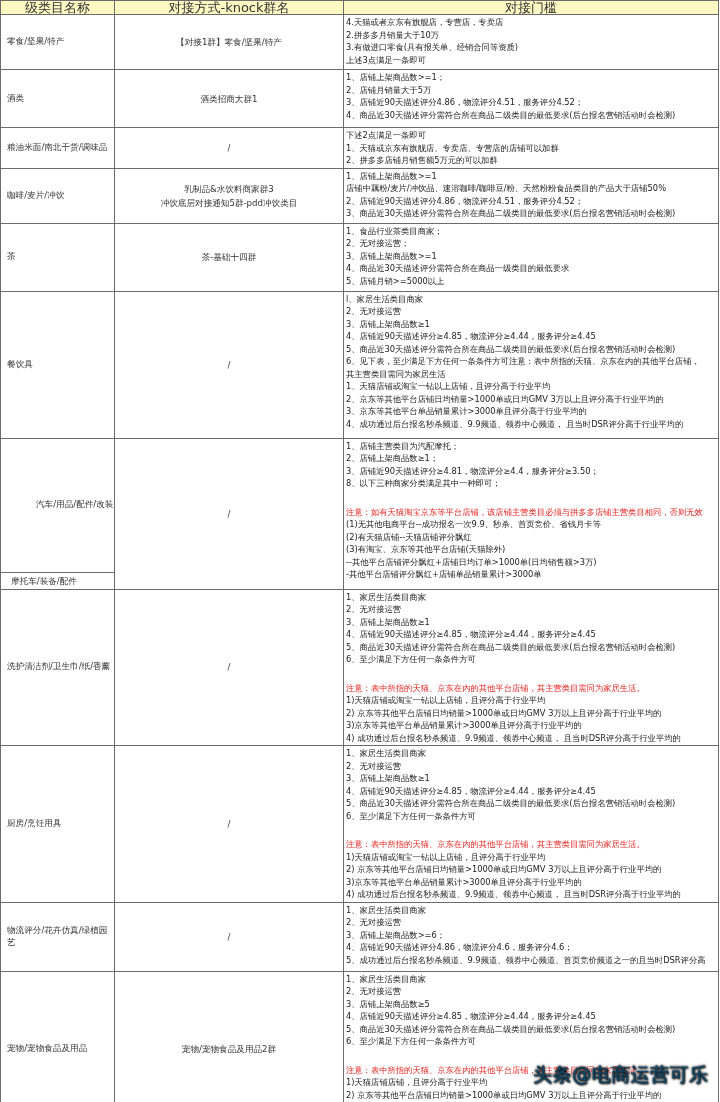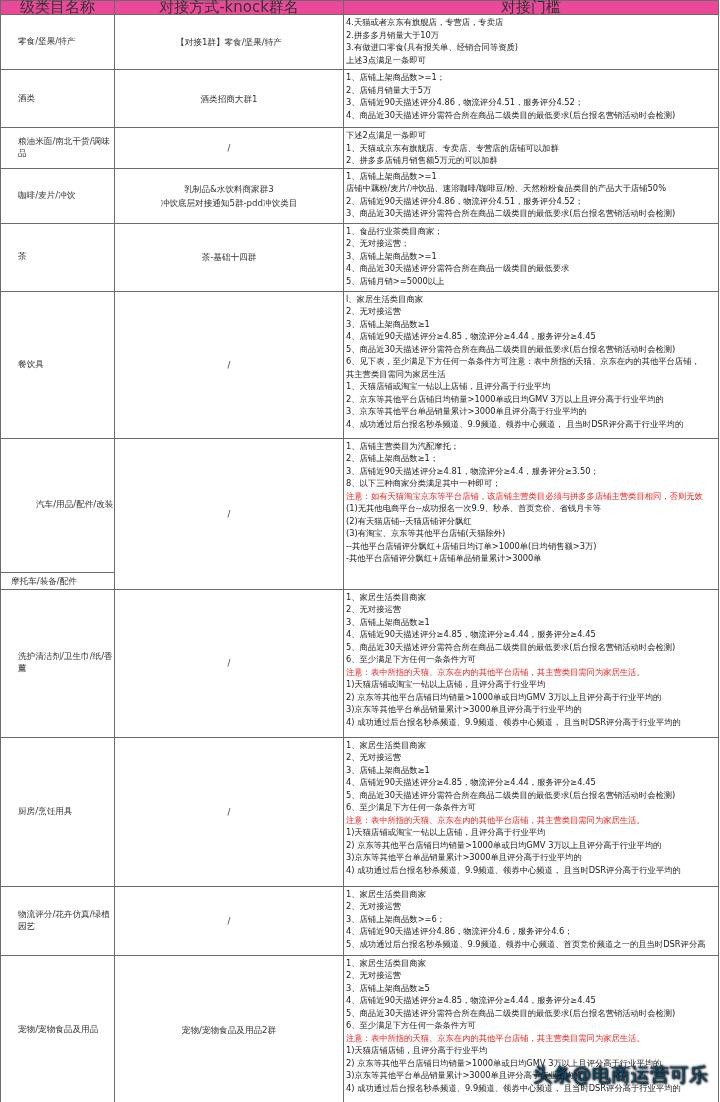--- a/index.html
+++ b/index.html
@@ -2,26 +2,26 @@
 <html><head>
 <meta charset="utf-8">
 <style>
   html, body { margin: 0; padding: 0; background: #ffffff; }
   body { width: 720px; height: 1102px; overflow: hidden; position: relative;
          font-family: "DejaVu Sans", "Liberation Sans", sans-serif; color: #222; }
   .sheet { position: absolute; left: 0; top: 0; width: 718px; }
   table { border-collapse: collapse; table-layout: fixed; width: 718px; }
   col.c1 { width: 114px; } col.c2 { width: 229px; } col.c3 { width: 375px; }
   th, td { border: 1px solid #6b6b6b; padding: 0; vertical-align: middle; }
-  th { background: #ec4899; font-weight: normal; font-size: 15px; height: 13px; line-height: 13px; text-align: center; color: #333; }
-  td.cat { font-size: 8.6px; padding-left: 17px; text-align: left; color: #333; }
+  th { background: #fef9c3; font-weight: normal; font-size: 13px; height: 13px; line-height: 13px; text-align: center; color: #333; }
+  td.cat { font-size: 8.6px; padding-left: 6px; text-align: left; color: #333; }
   td.grp { font-size: 8.6px; text-align: center; color: #333; line-height: 14px; }
   td.req { font-size: 8.3px; line-height: 12.5px; padding: 1px 2px; color: #222; vertical-align: top; }
   td.req div { white-space: nowrap; overflow: hidden; }
-  .red { color: #e8231f; }
+  .red { color: #e8231f; margin-top: 16px; }
   .subcat { font-size: 8.6px; padding-left: 10px; color: #333; border-top: 1px solid #6b6b6b; height: 16px; line-height: 16px; }
   .catwrap { display: flex; flex-direction: column; height: 100%; }
   .catmain { flex: 1; display: flex; align-items: center; }
   .watermark { position: absolute; left: 533px; top: 1062px; font-size: 19px; color: #0c4a6e;
                text-shadow: 0 0 2px #000, 0 0 3px #000, 1px 1px 2px #000; letter-spacing: 0.5px; text-align: right; }
 </style>
 </head>
 <body>
 
 <div class="sheet">

